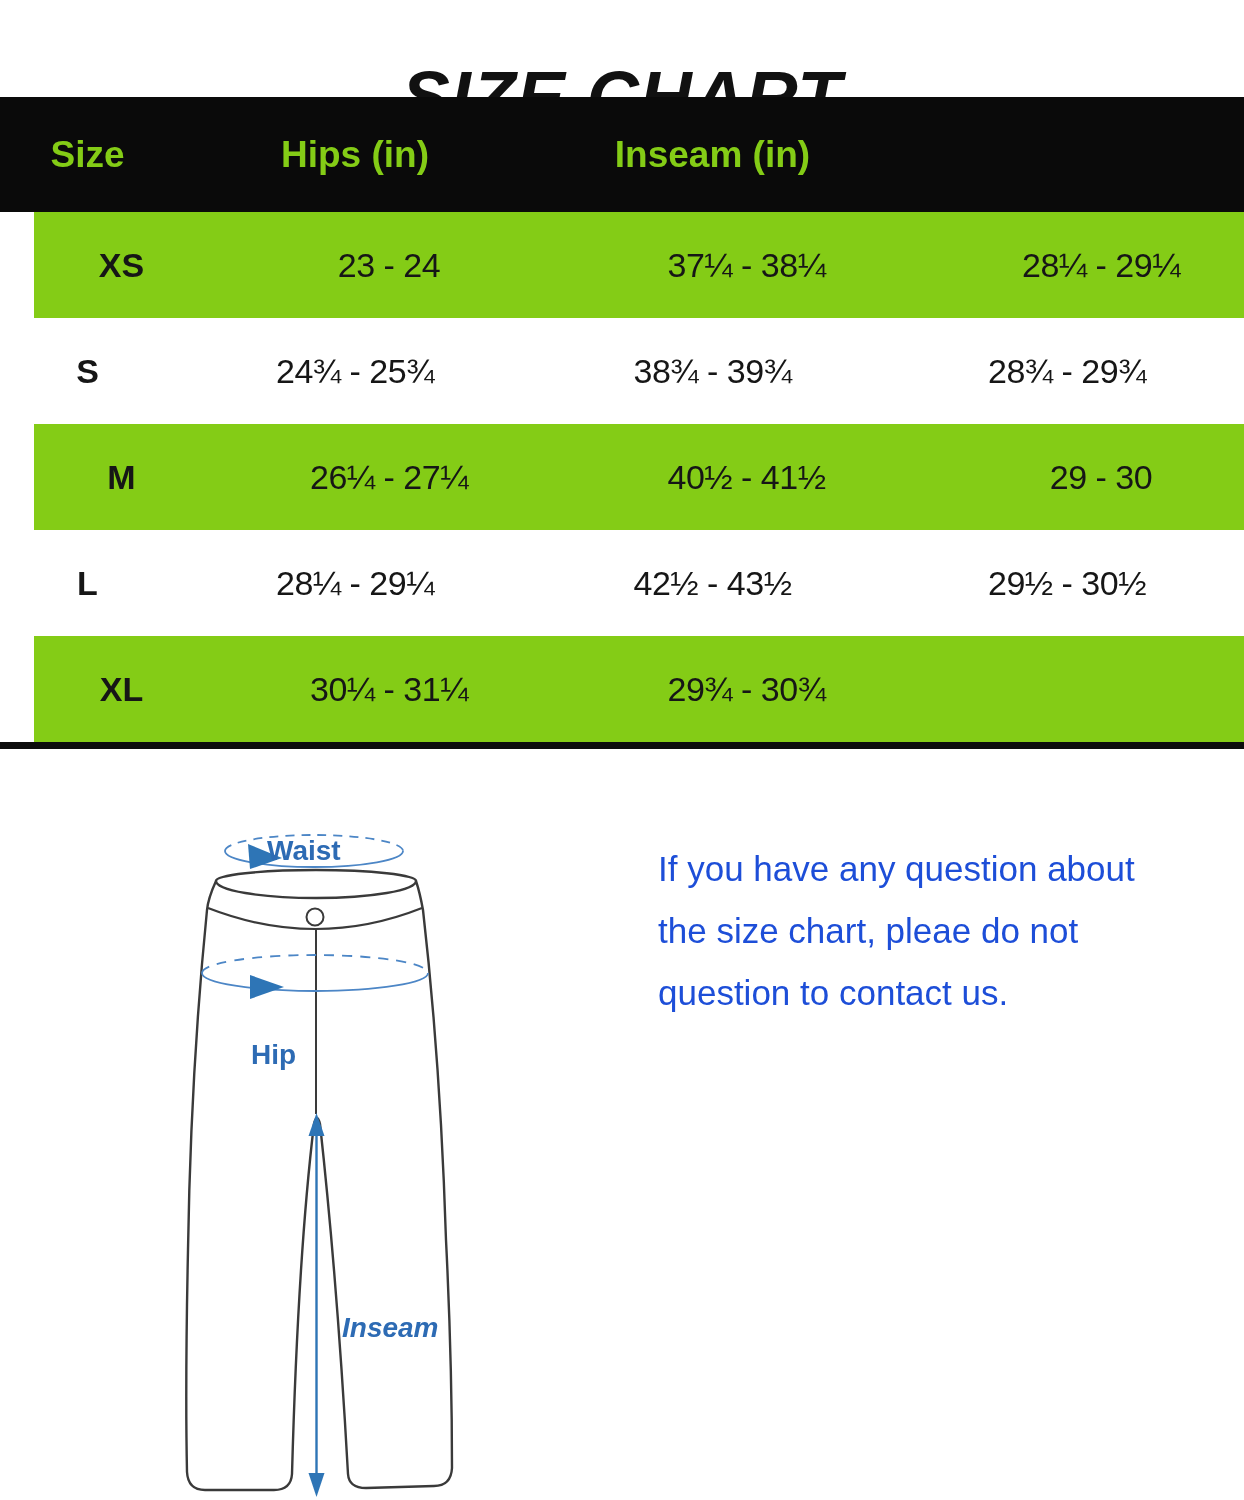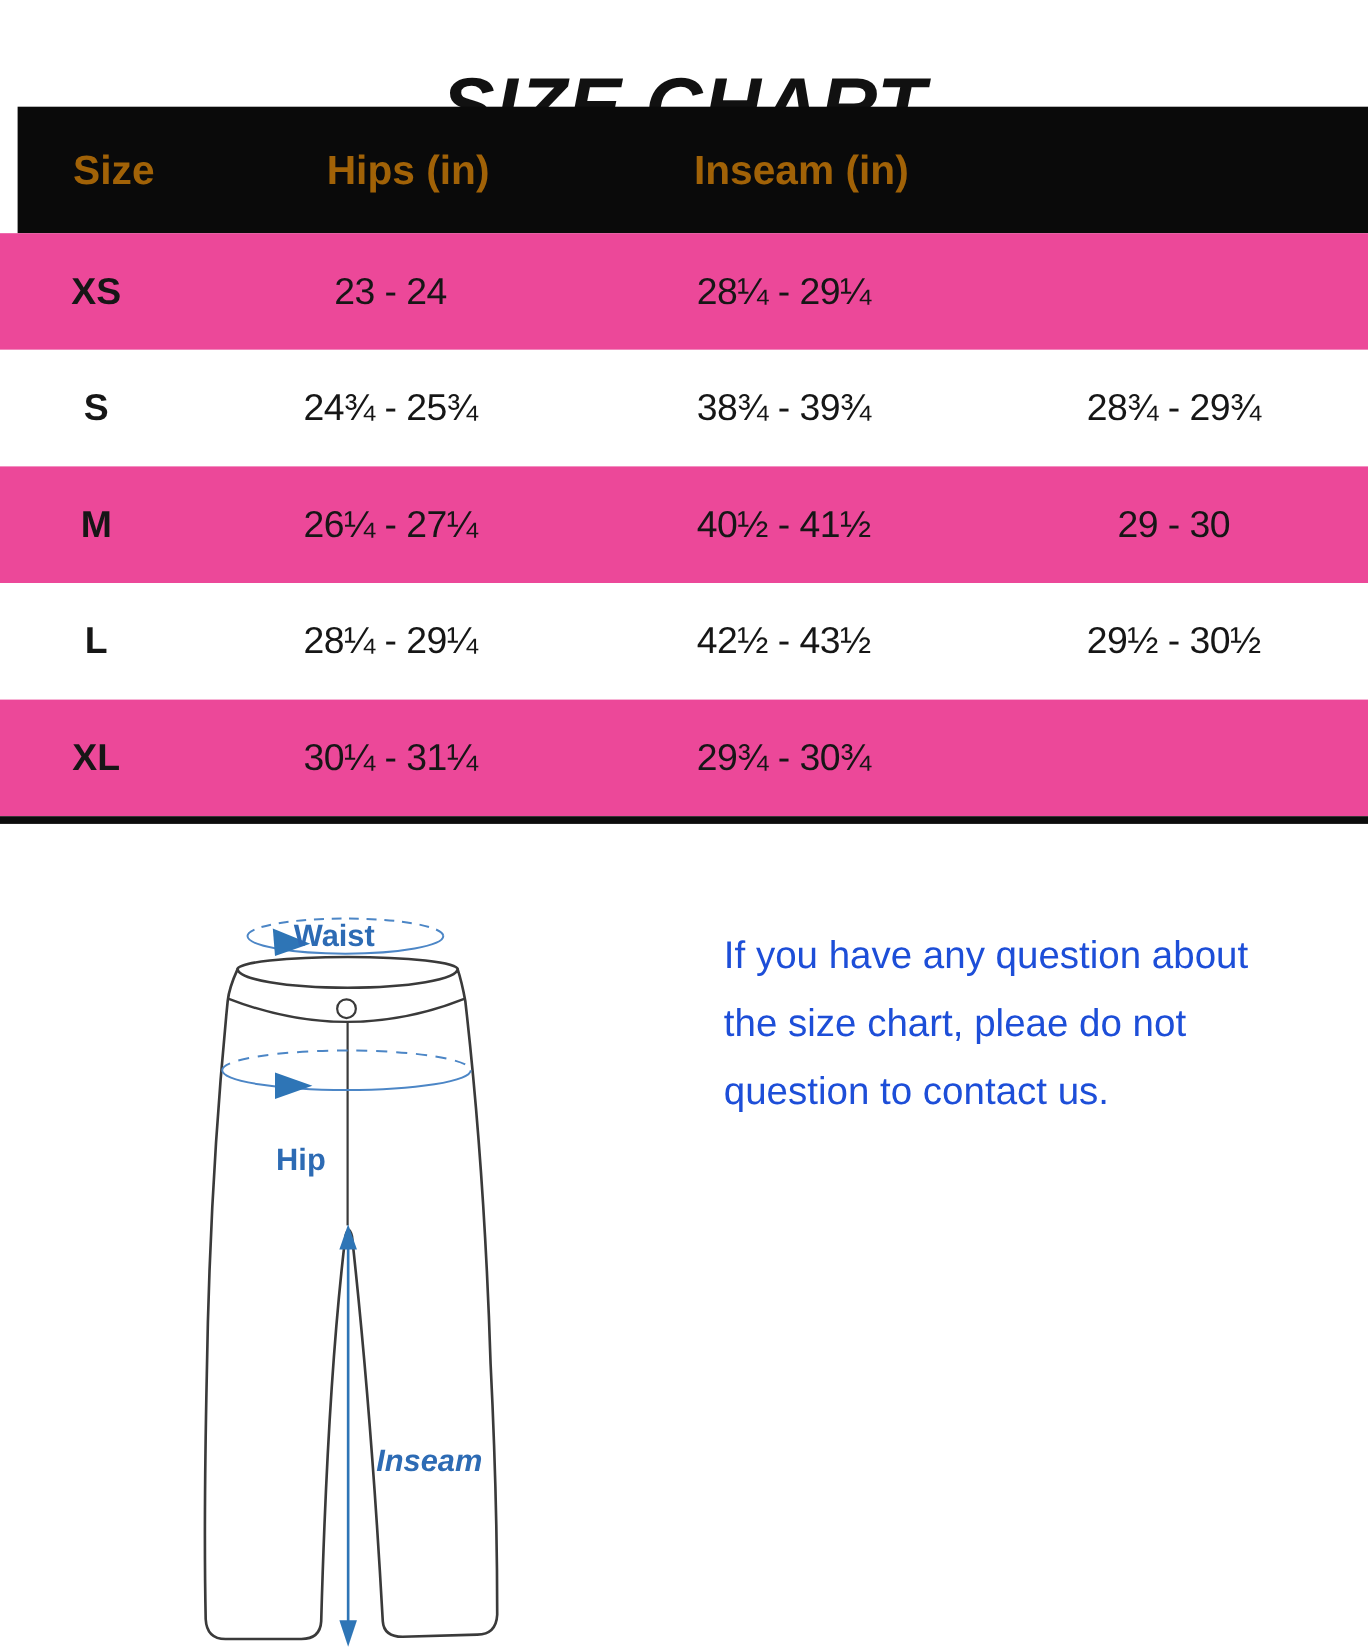--- a/index.html
+++ b/index.html
@@ -18,25 +18,25 @@
     color:#111;letter-spacing:1px;
   }
   
   .size-table{position:absolute;top:97px;left:0;width:1244px;}
   .t-row{
     display:grid;
     grid-template-columns:175px 360px 355px 354px;
     align-items:center;
   }
   .t-row.header{
-    height:115px;background:#0a0a0a;color:#a16207;
-    font-weight:bold;font-size:37px;margin-left:16px;
+    height:115px;background:#0a0a0a;color:#84cc16;
+    font-weight:bold;font-size:37px;
   }
   .t-row.data{height:106px;font-size:34px;color:#161616;letter-spacing:-0.5px;}
-  .t-row.alt{background:#ec4899;}
+  .t-row.alt{background:#84cc16;margin-left:34px;}
   .t-row.plain{background:#ffffff;}
   .cell{text-align:center;white-space:nowrap;}
   .cell.size{font-weight:bold;letter-spacing:0;}
   .bottom-rule{height:7px;background:#0c0c0c;}
   
   .pants-svg{position:absolute;left:140px;top:780px;width:365px;height:720px;}
   .dim-label{
     position:absolute;color:#2d6bb4;font-weight:bold;font-size:28px;
     white-space:nowrap;
     margin-top:40px;
@@ -60,20 +60,21 @@
   <div class="size-table">
     <div class="t-row header">
       <div class="cell">Size</div>
       <div class="cell">Hips (in)</div>
       <div class="cell">Inseam (in)</div>
     </div>
 
     <div class="t-row data alt">
       <div class="cell size">XS</div>
       <div class="cell">23 - 24</div>
+      <div class="cell">37¼ - 38¼</div>
       <div class="cell">28¼ - 29¼</div>
     </div>
 
     <div class="t-row data plain">
       <div class="cell size">S</div>
       <div class="cell">24¾ - 25¾</div>
       <div class="cell">38¾ - 39¾</div>
       <div class="cell">28¾ - 29¾</div>
     </div>
 

